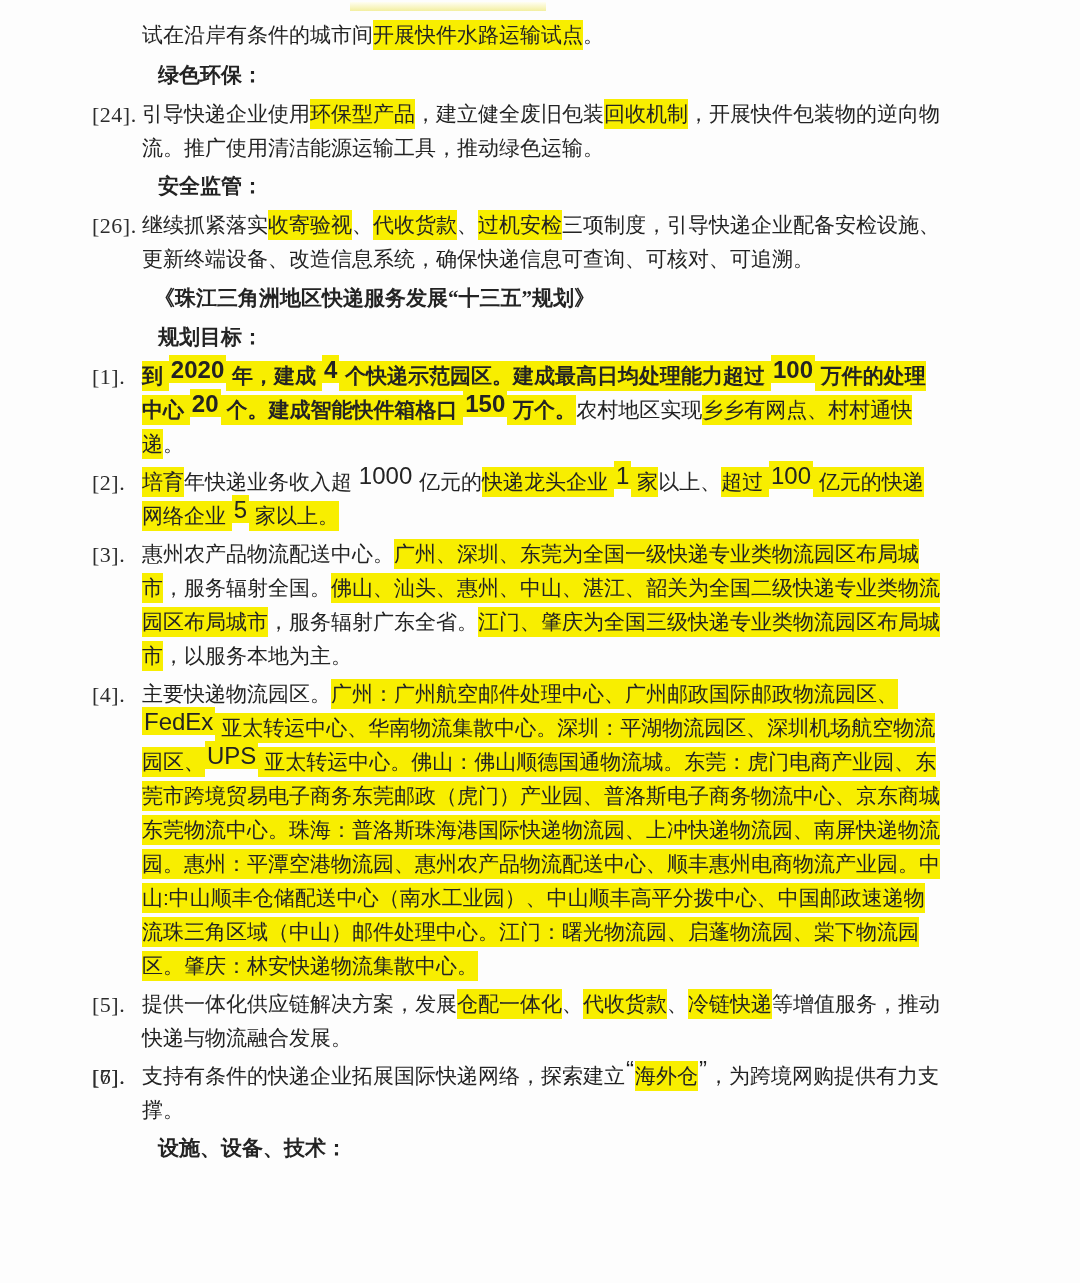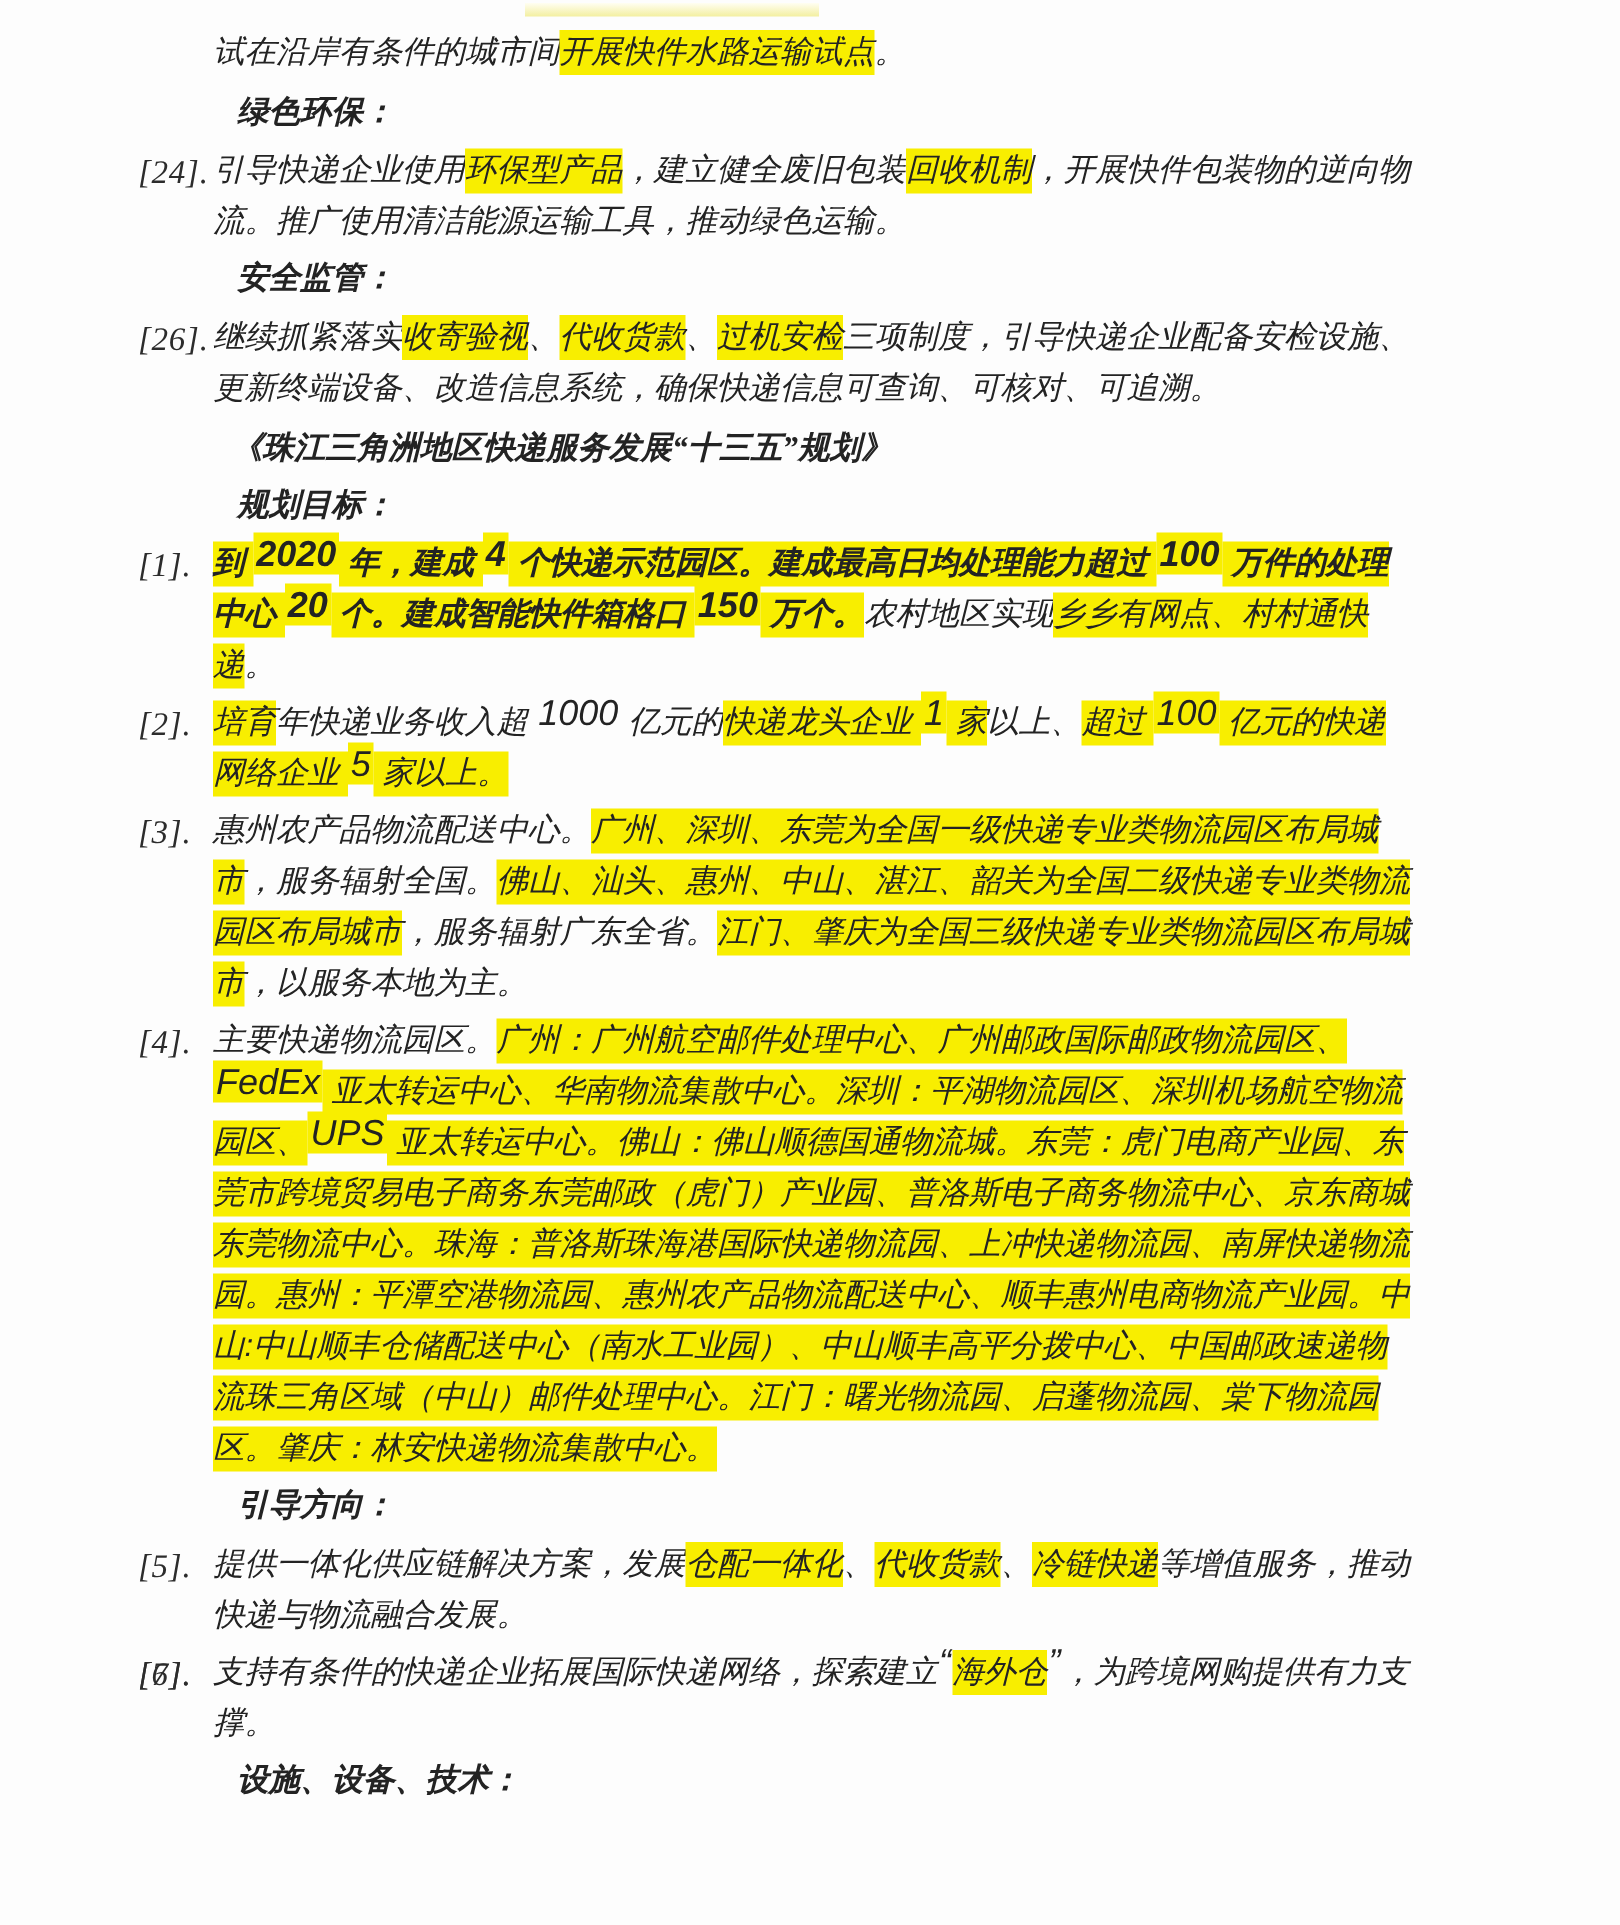--- a/index.html
+++ b/index.html
@@ -24,21 +24,20 @@
     height: 9px;
     width: 196px;
     margin-left: 258px; 
     margin-bottom: 7px;
     background: linear-gradient(#fffef2, #f3efa0);
   }
   .block {
     position: relative;
     padding-left: 50px;
     margin-bottom: 4px;
-    font-style: italic;
   }
   .block.heading { padding-left: 66px; margin-top: 3px; margin-bottom: 5px; }
   .block.title   { padding-left: 62px; margin-top: 5px; margin-bottom: 5px;
                    font-family: "Liberation Serif", "DejaVu Serif", serif; }
   .block.continuation { margin-bottom: 6px; }
   .label {
     position: absolute;
     left: 0; top: 1px;
     font-family: "Liberation Serif", "DejaVu Serif", serif;
     font-size: 22px;
@@ -61,18 +60,17 @@
     <div class="block heading"><span class="content"><span class="run b">绿色环保：</span></span></div>
     <div class="block item"><span class="label">[24].</span><span class="content"><span class="run">引导快递企业使用</span><span class="run hl">环保型产品</span><span class="run">，建立健全废旧包装</span><span class="run hl">回收机制</span><span class="run">，开展快件包装物的逆向物流。推广使用清洁能源运输工具，推动绿色运输。</span></span></div>
     <div class="block heading"><span class="content"><span class="run b">安全监管：</span></span></div>
     <div class="block item"><span class="label">[26].</span><span class="content"><span class="run">继续抓紧落实</span><span class="run hl">收寄验视</span><span class="run">、</span><span class="run hl">代收货款</span><span class="run">、</span><span class="run hl">过机安检</span><span class="run">三项制度，引导快递企业配备安检设施、更新终端设备、改造信息系统，确保快递信息可查询、可核对、可追溯。</span></span></div>
     <div class="block title"><span class="content"><span class="run b">《珠江三角洲地区快递服务发展“十三五”规划》</span></span></div>
     <div class="block heading"><span class="content"><span class="run b">规划目标：</span></span></div>
     <div class="block item"><span class="label">[1].</span><span class="content"><span class="run hl b">到 </span><span class="run hl b num">2020</span><span class="run hl b"> 年，建成 </span><span class="run hl b num">4</span><span class="run hl b"> 个快递示范园区。建成最高日均处理能力超过 </span><span class="run hl b num">100</span><span class="run hl b"> 万件的处理中心 </span><span class="run hl b num">20</span><span class="run hl b"> 个。</span><span class="run hl b">建成智能快件箱格口 </span><span class="run hl b num">150</span><span class="run hl b"> 万个。</span><span class="run">农村地区实现</span><span class="run hl">乡乡有网点、村村通快递</span><span class="run">。</span></span></div>
     <div class="block item"><span class="label">[2].</span><span class="content"><span class="run hl">培育</span><span class="run">年快递业务收入超 </span><span class="run num">1000</span><span class="run"> 亿元的</span><span class="run hl">快递龙头企业 </span><span class="run hl num">1</span><span class="run hl"> 家</span><span class="run">以上、</span><span class="run hl">超过 </span><span class="run hl num">100</span><span class="run hl"> 亿元的快递网络企业 </span><span class="run hl num">5</span><span class="run hl"> 家以上。</span></span></div>
     <div class="block item"><span class="label">[3].</span><span class="content"><span class="run">惠州农产品物流配送中心。</span><span class="run hl">广州、深圳、东莞为全国一级快递专业类物流园区布局城市</span><span class="run">，服务辐射全国。</span><span class="run hl">佛山、汕头、惠州、中山、湛江、韶关为全国二级快递专业类物流园区布局城市</span><span class="run">，服务辐射广东全省。</span><span class="run hl">江门、肇庆为全国三级快递专业类物流园区布局城市</span><span class="run">，以服务本地为主。</span></span></div>
     <div class="block item"><span class="label">[4].</span><span class="content"><span class="run">主要快递物流园区。</span><span class="run hl">广州：广州航空邮件处理中心、广州邮政国际邮政物流园区、</span><span class="run hl num">FedEx</span><span class="run hl"> 亚太转运中心、华南物流集散中心。深圳：平湖物流园区、深圳机场航空物流园区、</span><span class="run hl num">UPS</span><span class="run hl"> 亚太转运中心。佛山：佛山顺德国通物流城。东莞：虎门电商产业园、东莞市跨境贸易电子商务东莞邮政（虎门）产业园、普洛斯电子商务物流中心、京东商城东莞物流中心。珠海：普洛斯珠海港国际快递物流园、上冲快递物流园、南屏快递物流园。惠州：平潭空港物流园、惠州农产品物流配送中心、顺丰惠州电商物流产业园。中山:中山顺丰仓储配送中心（南水工业园）、中山顺丰高平分拨中心、中国邮政速递物流珠三角区域（中山）邮件处理中心。江门：曙光物流园、启蓬物流园、棠下物流园区。肇庆：林安快递物流集散中心。</span></span></div>
-    <div class="block heading"><span class="content"><span class="run b">引导方向：</span></span></div>
     <div class="block item"><span class="label">[5].</span><span class="content"><span class="run">提供一体化供应链解决方案，发展</span><span class="run hl">仓配一体化</span><span class="run">、</span><span class="run hl">代收货款</span><span class="run">、</span><span class="run hl">冷链快递</span><span class="run">等增值服务，推动快递与物流融合发展。</span></span></div>
     <div class="block item"><span class="label">[6].</span></div>
     <div class="block item"><span class="label">[7].</span><span class="content"><span class="run">支持有条件的快递企业拓展国际快递网络，探索建立</span><span class="run num">“</span><span class="run hl">海外仓</span><span class="run num">”</span><span class="run">，为跨境网购提供有力支撑。</span></span></div>
     <div class="block heading"><span class="content"><span class="run b">设施、设备、技术：</span></span></div>
   </div>
 
 </body></html>

